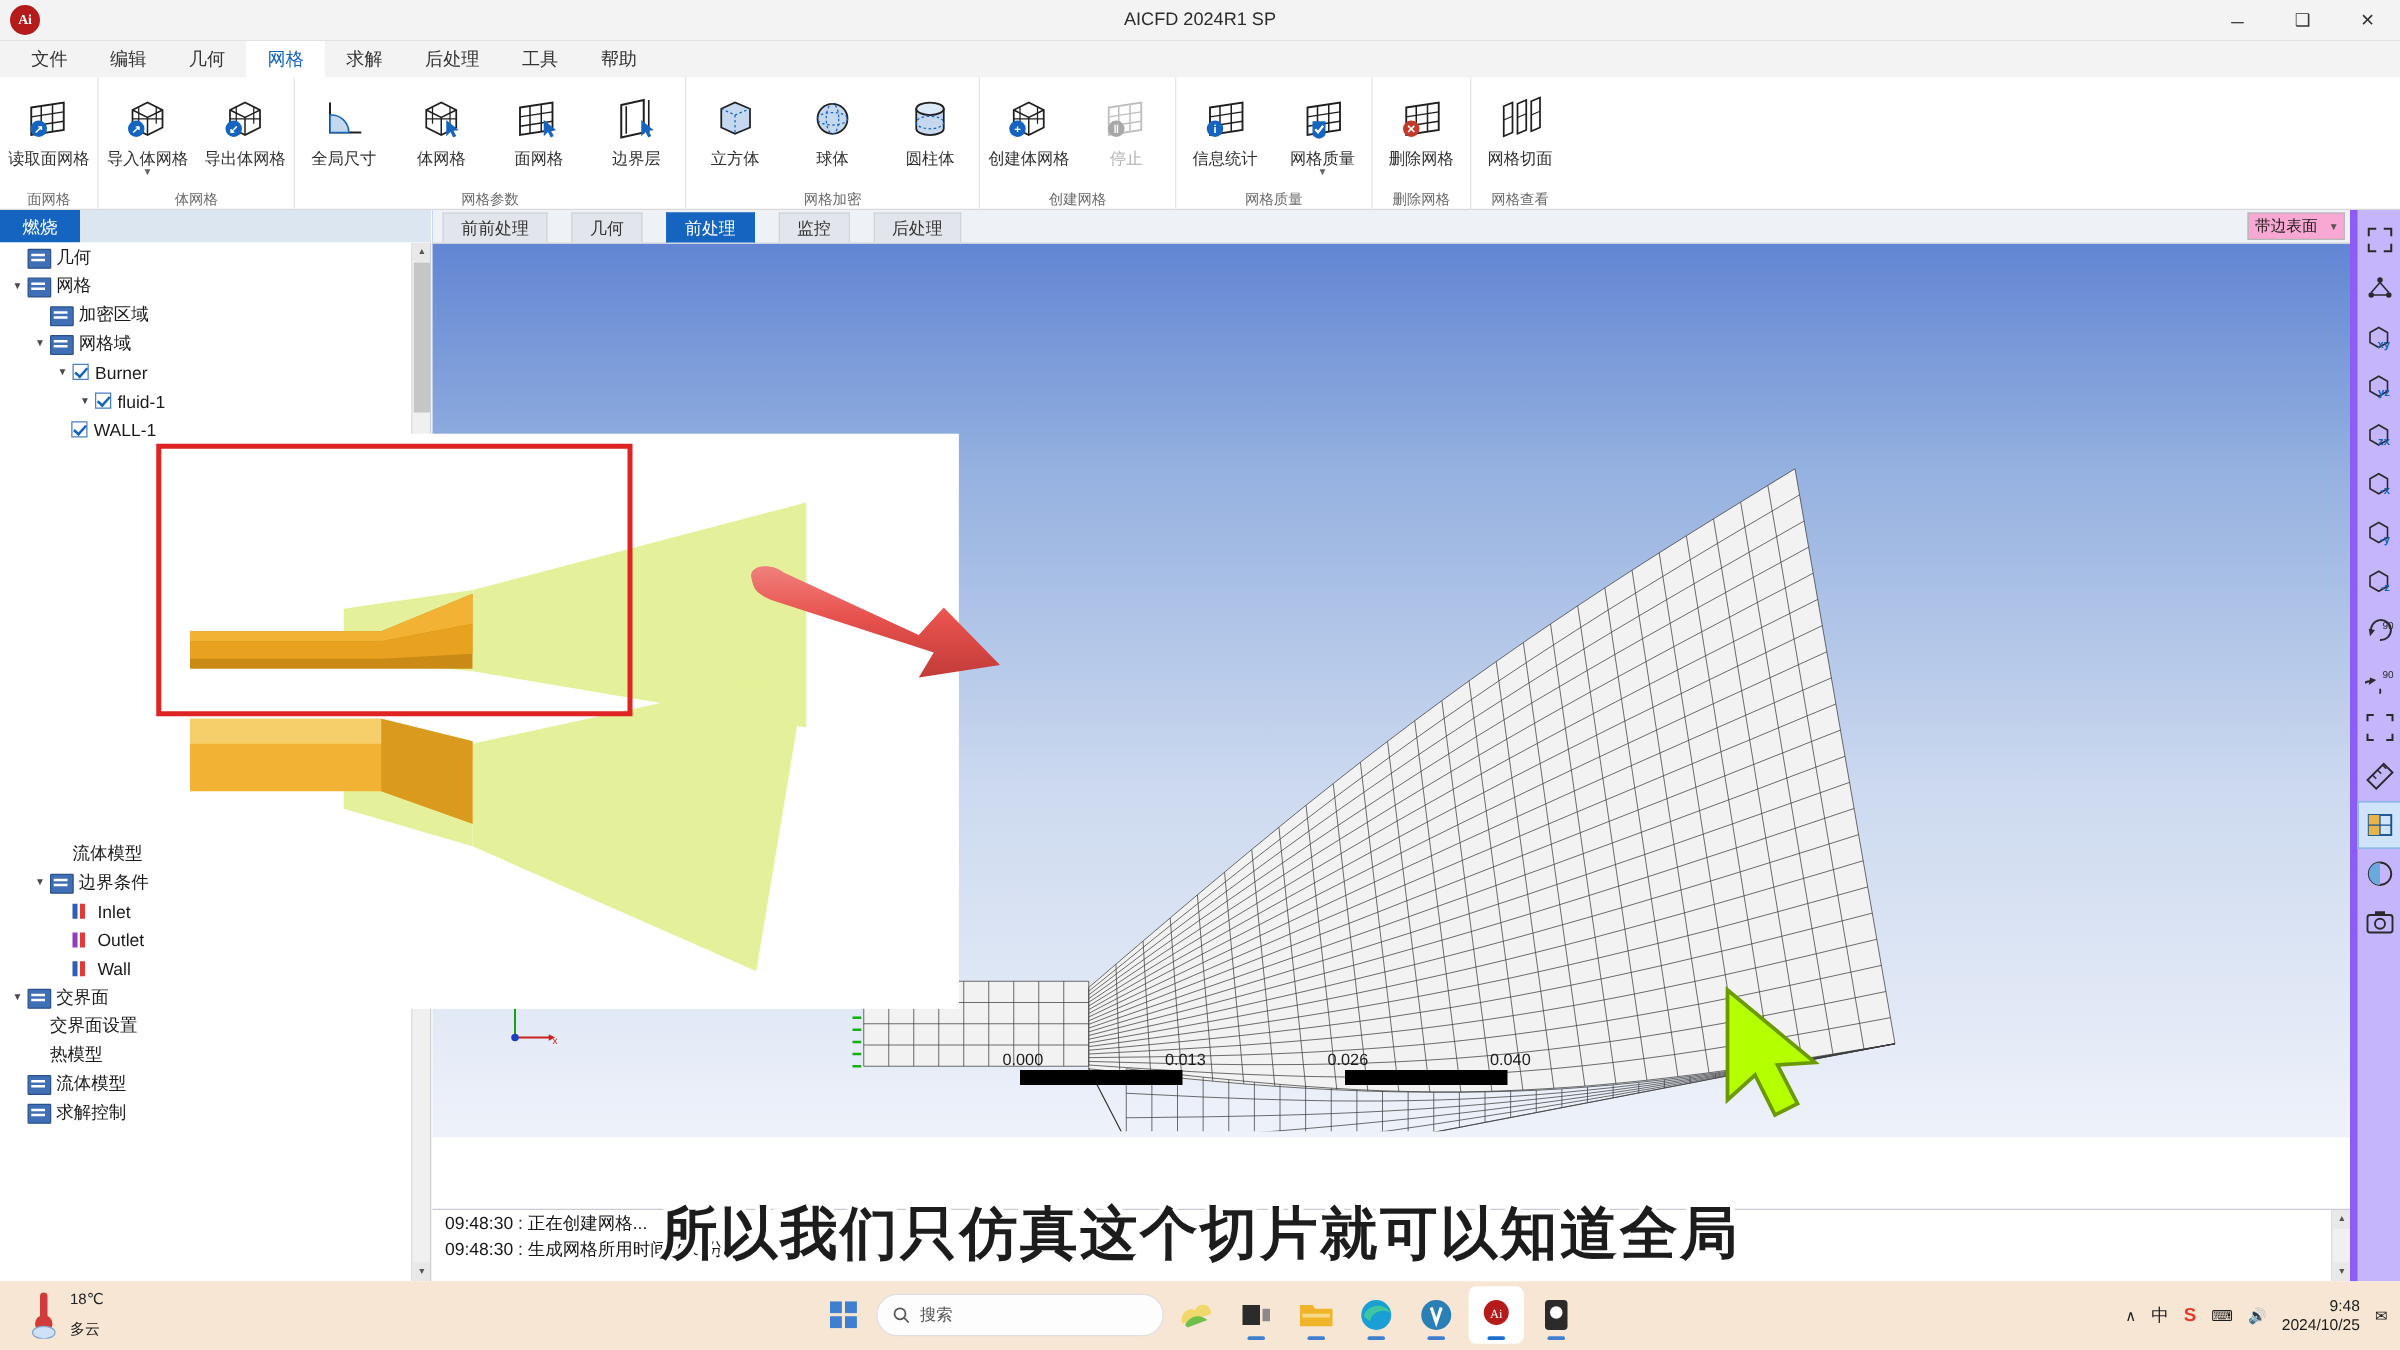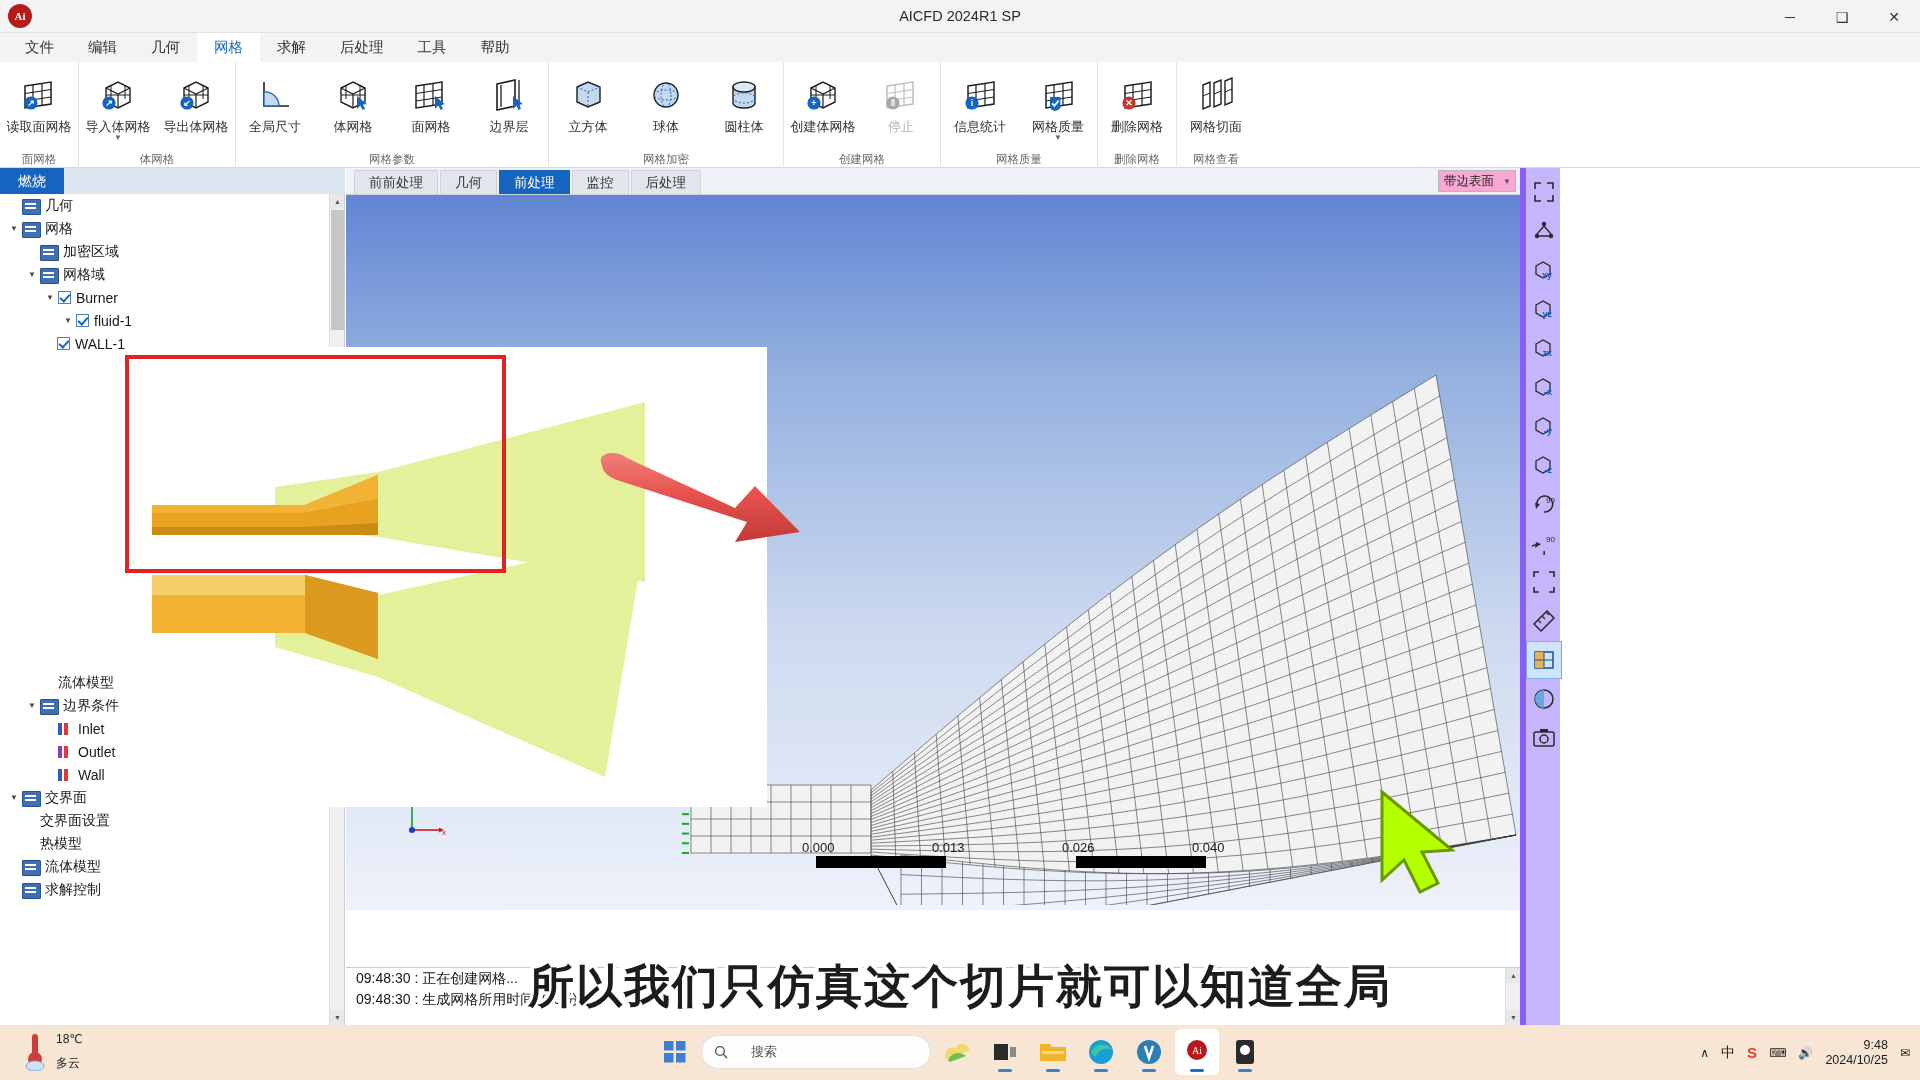--- a/index.html
+++ b/index.html
@@ -2,21 +2,21 @@
 <html><head>
 <meta charset="utf-8">
 <style>
   * { box-sizing: border-box; margin:0; padding:0; }
   html,body { width:1920px; height:1080px; overflow:hidden; }
   body {
     font-family: "Liberation Sans", "DejaVu Sans", sans-serif;
     background:#ffffff; font-size:13px; color:#222;
     -webkit-font-smoothing: antialiased;
   }
-  #app { position:relative; width:1560px; height:1080px; }
+  #app { position:relative; width:1920px; height:1080px; }
 
   
   .titlebar { position:absolute; left:0; top:0; width:1920px; height:33px;
     background:#f3f3f3; border-bottom:1px solid #e2e2e2; }
   .app-logo { position:absolute; left:8px; top:4px; width:24px; height:24px;
     border-radius:50%; background:#b51b1b; color:#fff; font-size:11px;
     display:flex; align-items:center; justify-content:center; font-weight:bold;
     font-family:"Liberation Serif", serif; }
   .app-title { position:absolute; left:0; top:0; width:1920px; height:33px;
     line-height:33px; text-align:center; font-size:14.5px; color:#2b2b2b; }
@@ -86,21 +86,21 @@
 
   
   .viewport { position:absolute; left:346px; top:168px; right:40px; bottom:170px;
     background:linear-gradient(#5a7fd1 0%, #95b1e0 28%, #ccd9ef 62%, #eef2fa 100%);
     overflow:hidden; }
   .vp-tabs { position:absolute; left:346px; top:168px; right:40px; height:27px;
     background:#eef1f5; border-bottom:1px solid #cfd4da; display:flex;
     align-items:flex-end; padding-left:8px; z-index:6; }
   .vp-tab { height:24px; line-height:24px; padding:0 14px; font-size:13.5px;
     color:#333; border:1px solid #cfd4da; border-bottom:none; background:#e2e6ec;
-    margin-right:2px; }
+    margin-right:19px; }
   .vp-tab.active { background:#1565c0; color:#fff; border-color:#1565c0; }
   .viewstyle { position:absolute; right:44px; top:170px; width:78px; height:22px;
     background:#f9a8d4; border:1px solid #b7b7b7; font-size:12.5px; color:#222;
     display:flex; align-items:center; padding-left:5px; z-index:7; }
   .viewstyle .cv { position:absolute; right:4px; font-size:8px; color:#555; }
 
   
   .meshwrap { position:absolute; left:0; top:27px; right:0; bottom:0; }
 
   
@@ -156,21 +156,21 @@
     align-items:center; gap:6px; }
   .tb-weather .txt { font-size:12px; color:#222; line-height:14px; }
   .tb-center { position:absolute; left:50%; transform:translateX(-50%); top:4px;
     display:flex; align-items:center; gap:4px; }
   .tb-ico { width:44px; height:46px; display:flex; align-items:center;
     justify-content:center; position:relative; }
   .tb-ico .dot { position:absolute; bottom:3px; left:50%; transform:translateX(-50%);
     width:14px; height:3px; background:#3f7fd0; border-radius:2px; }
   .searchbox { width:230px; height:34px; background:#fdfdfd; border:1px solid #dfdfdf;
     border-radius:17px; display:flex; align-items:center; padding-left:12px;
-    gap:23px; font-size:13px; color:#555; }
+    gap:8px; font-size:13px; color:#555; }
   .tb-right { position:absolute; right:10px; top:0; height:55px; display:flex;
     align-items:center; gap:12px; font-size:12px; color:#1c1c1c; }
   .tb-clock { text-align:right; line-height:15px; font-size:12.5px; }
 </style>
 </head>
 <body>
 
 <div id="app">
 
   <div class="titlebar">

